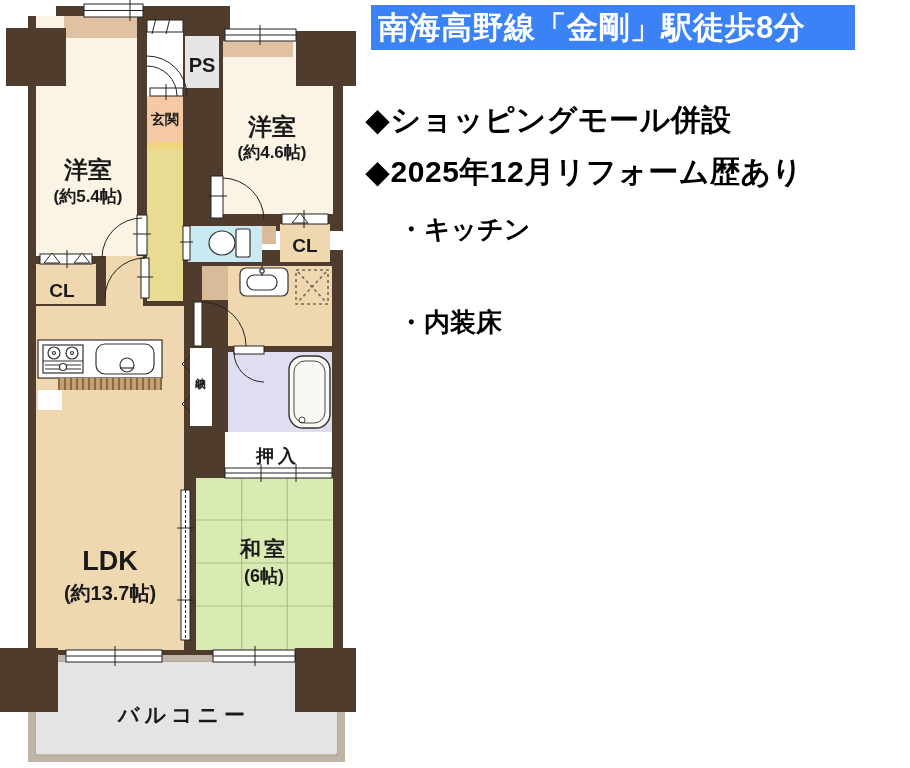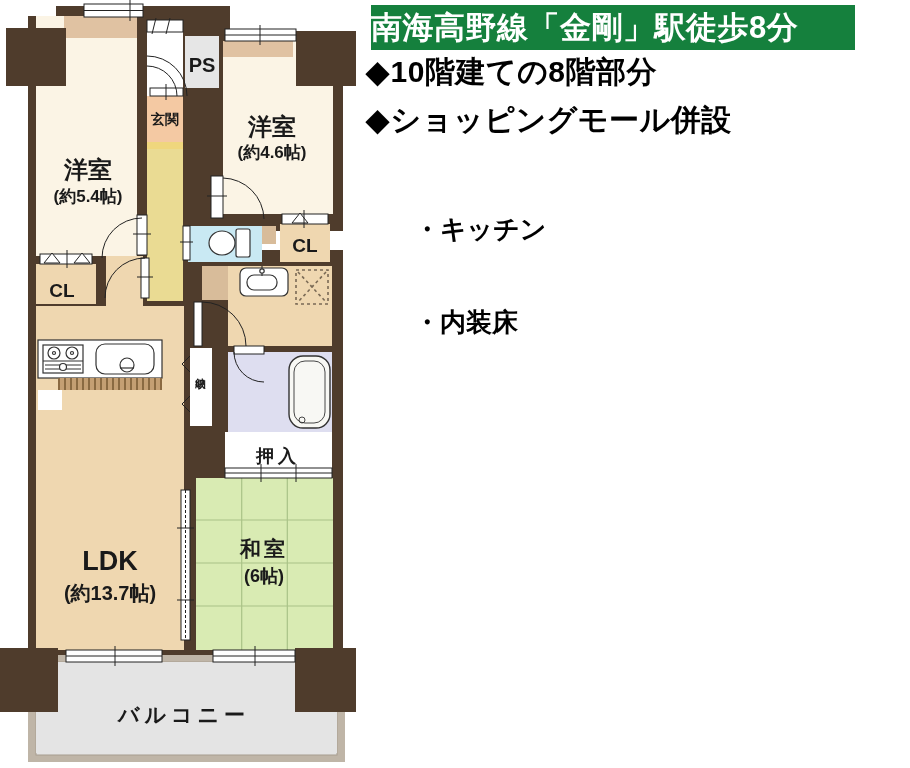--- a/index.html
+++ b/index.html
@@ -1,27 +1,27 @@
 <!DOCTYPE html>
 <html><head>
 <meta charset="utf-8">
 <style>
   html,body{margin:0;padding:0;background:#ffffff;}
   .page{position:relative;width:910px;height:768px;background:#ffffff;overflow:hidden;
         font-family:"Liberation Sans", sans-serif;}
   .plan-svg{position:absolute;left:0;top:0;}
   .info-panel{position:absolute;left:0;top:0;width:910px;height:768px;pointer-events:none;}
-  .banner{position:absolute;left:371px;top:5px;width:484px;height:45px;background:#15803d;
-          color:#ffffff;font-size:31px;font-weight:bold;line-height:45px;
+  .banner{position:absolute;left:371px;top:5px;width:484px;height:45px;background:#3b82f6;
+          color:#ffffff;font-size:31px;font-weight:bold;line-height:45px;padding-left:7px;
           box-sizing:border-box;white-space:nowrap;letter-spacing:0.5px;}
   .feature{position:absolute;left:366px;font-size:30px;font-weight:bold;color:#000000;
            white-space:nowrap;letter-spacing:0.5px;}
   .f1{top:52px;} .f2{top:100px;text-align:right;} .f3{top:152px;}
   .feature .bullet{margin-right:1px;}
-  .subitem{position:absolute;left:414px;font-size:26px;font-weight:bold;color:#000000;white-space:nowrap;}
+  .subitem{position:absolute;left:398px;font-size:26px;font-weight:bold;color:#000000;white-space:nowrap;}
   .s1{top:212px;} .s2{top:261px;margin-top:44px;} .s3{top:309px;}
   text{font-family:"Liberation Sans", sans-serif;font-weight:bold;fill:#1a1a1a;}
   .vtext{writing-mode:vertical-rl;text-orientation:upright;}
 </style>
 </head>
 <body>
 
 <div class="page">
 
   <svg class="plan-svg" width="375" height="768" viewBox="0 0 375 768">
@@ -224,26 +224,26 @@
 
     <text x="264" y="556" font-size="21" text-anchor="middle" letter-spacing="3">和室</text>
     <text x="264" y="582" font-size="18" text-anchor="middle">(6帖)</text>
 
     <text x="184" y="722" font-size="21" text-anchor="middle" letter-spacing="5">バルコニー</text>
   </svg>
 
   <div class="info-panel">
     <div class="banner">南海高野線「金剛」駅徒歩8分</div>
 
-    <div class="feature f1">
-      <span class="bullet">◆</span><span>10階建ての8階部分</span>
-    </div>
     <div class="feature f2">
       <span class="bullet">◆</span><span>ショッピングモール併設</span>
     </div>
+    <div class="feature f3">
+      <span class="bullet">◆</span><span>2025年12月リフォーム歴あり</span>
+    </div>
 
     <div class="subitem s1">
       <span>・</span><span>キッチン</span>
     </div>
     <div class="subitem s2">
       <span>・</span><span>内装床</span>
     </div>
   </div>
 
 </div>

